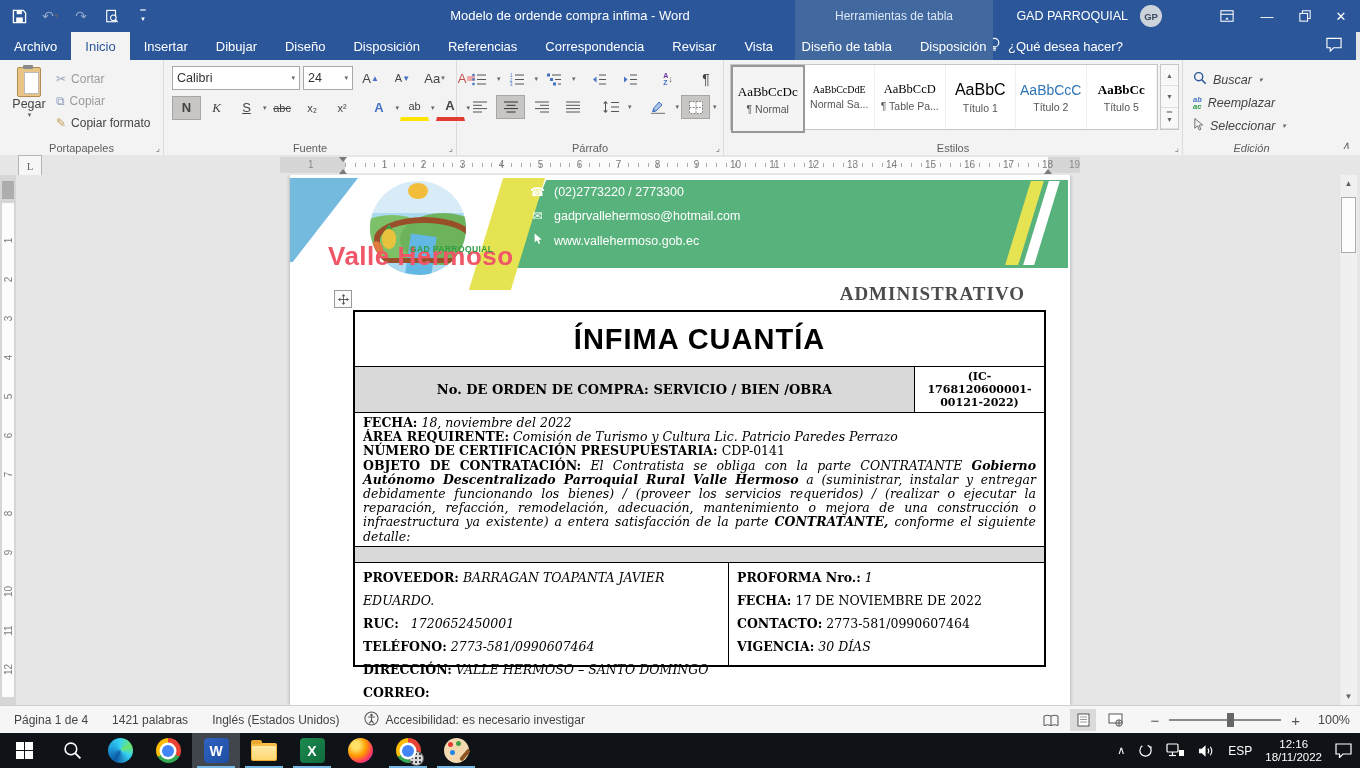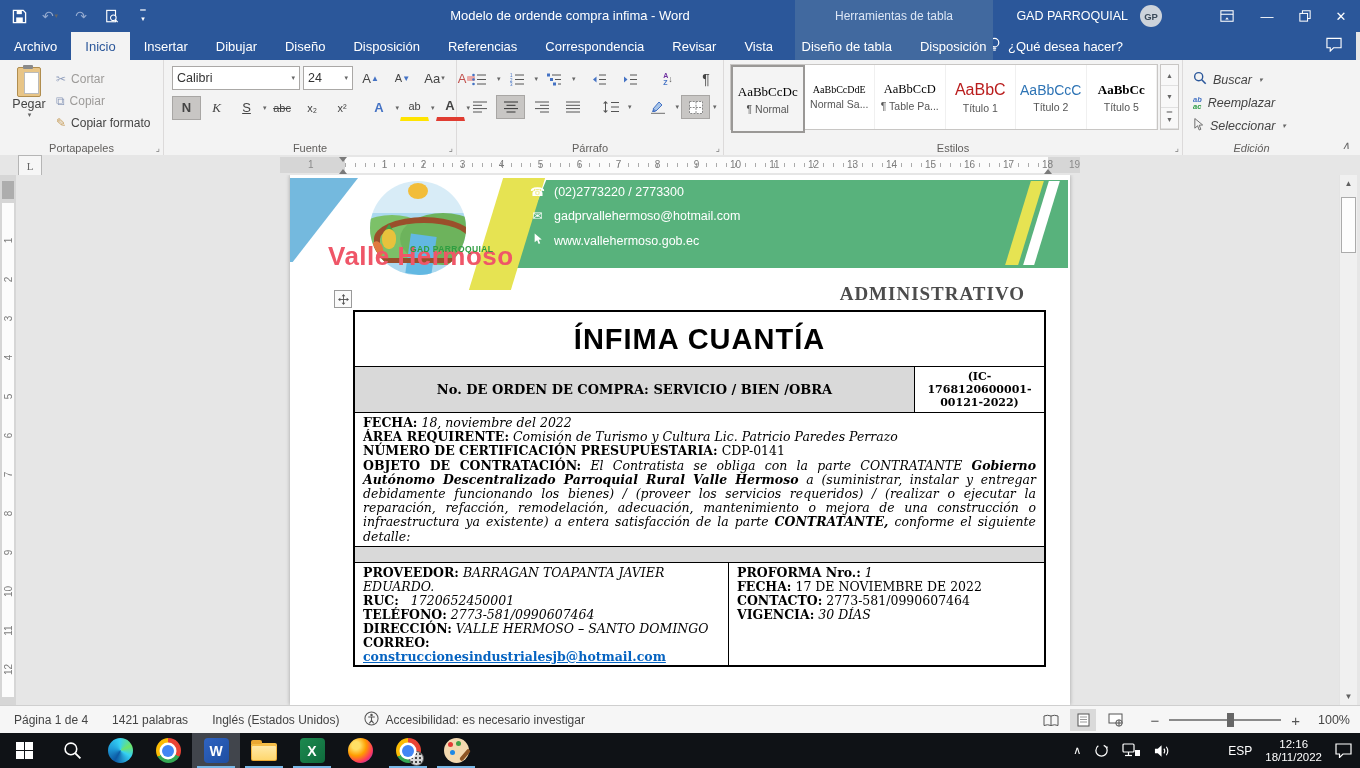--- a/index.html
+++ b/index.html
@@ -106,21 +106,21 @@
   .dtable{position:absolute;left:63px;top:135px;width:689px;border:2px solid #000;background:#fff;}
   .row-title{height:54px;display:flex;align-items:center;justify-content:center;font-family:"Liberation Sans",sans-serif;font-weight:bold;font-size:29px;letter-spacing:1px;color:#000;}
   .row-order{height:45px;display:flex;border-top:1px solid #000;}
   .oc-label{width:559px;background:#d9d9d9;display:flex;align-items:center;justify-content:center;font-weight:bold;font-size:13px;border-right:1px solid #000;text-align:center;}
   .oc-num{flex:1;display:flex;align-items:center;justify-content:center;font-weight:bold;font-size:11px;text-align:center;padding:0 6px;overflow-wrap:anywhere;line-height:13px;}
   .row-fields{border-top:1px solid #000;padding:3px 8px 2px 8px;font-size:12.5px;line-height:14.2px;}
   .row-fields .val{font-style:italic;}
   .objeto{text-align:justify;}
   .row-spacer{height:15px;background:#d9d9d9;border-top:1px solid #000;}
   .row-prov{display:flex;border-top:1px solid #000;height:102px;}
-  .pcell{padding:3px 8px;font-size:12.5px;line-height:14px;}
+  .pcell{padding:3px 8px;font-size:12.5px;line-height:23px;}
   .pcell.left{width:357px;border-right:1px solid #000;}
   .pcell.right{flex:1;}
   .lab{font-weight:bold;}
   .iv{font-style:italic;}
   .link{color:#0563c1;font-weight:bold;text-decoration:underline;overflow-wrap:anywhere;}
   .row-items{display:flex;border-top:1px solid #000;height:50px;background:#d9d9d9;}
   .icell{border-right:1px solid #000;display:flex;align-items:center;justify-content:center;text-align:center;font-weight:bold;font-size:11.5px;line-height:13px;padding:2px 1px;}
   .icell:last-child{border-right:none;}
   .icell.ite{align-items:flex-start;}
   .icell.ite span{display:block;width:12px;word-break:break-all;}
@@ -154,21 +154,21 @@
   .excelic{background:linear-gradient(135deg,#1d8a50,#0f6b3c);}
   .folder{position:relative;width:26px;height:18px;background:linear-gradient(#f7c04a,#eaa832);border-radius:2px;margin-top:3px;}
   .folder:before{content:"";position:absolute;top:-3px;left:0;width:11px;height:4px;background:#eaa832;border-radius:2px 2px 0 0;}
   .folder:after{content:"";position:absolute;left:1px;top:3px;right:1px;bottom:1px;background:linear-gradient(#ffe9a8,#ffd76e);border-radius:1px;}
   .ffic{background:radial-gradient(circle at 32% 30%,#ffe066 0 16%,#ff9d00 42%,#ff3b5c 68%,#8a2cc7 92%);}
   .paintic{position:relative;background:#f3d9b0;}
   .paintic i{position:absolute;border-radius:50%;width:5px;height:5px;}
   .tray{position:absolute;right:8px;top:0;height:35px;display:flex;align-items:center;gap:13px;color:#fff;}
   .trayic{display:flex;align-items:center;justify-content:center;color:#fff;}
   .clock{text-align:center;font-size:11.5px;line-height:13px;color:#fff;}
-  .esp{font-size:12px;color:#fff;margin-left:44px;}
+  .esp{font-size:12px;color:#fff;}
 </style>
 </head>
 <body>
 
 <div class="app">
 
   <div class="titlebar">
     <div class="qat">
       <span class="qbtn">
           <svg width="15" height="15" viewBox="0 0 16 16">
@@ -454,21 +454,21 @@
           </div>
         <div class="gcell">
             <span class="gsample" style="font-size:10px;">AaBbCcDdE</span>
             <span class="gname">Normal Sa...</span>
           </div>
         <div class="gcell">
             <span class="gsample" style="font-size:12.5px;">AaBbCcD</span>
             <span class="gname">¶ Table Pa...</span>
           </div>
         <div class="gcell">
-            <span class="gsample" style="font-size:16px;color:#b91c1c;font-family:'Liberation Sans',sans-serif;">AaBbC</span>
+            <span class="gsample" style="font-size:16px;color:#000000;font-family:'Liberation Sans',sans-serif;">AaBbC</span>
             <span class="gname">Título 1</span>
           </div>
         <div class="gcell">
             <span class="gsample" style="font-size:14px;color:#2e74b5;font-family:'Liberation Sans',sans-serif;">AaBbCcC</span>
             <span class="gname">Título 2</span>
           </div>
         <div class="gcell">
             <span class="gsample" style="font-size:13px;font-weight:bold;">AaBbCc</span>
             <span class="gname">Título 5</span>
           </div>

